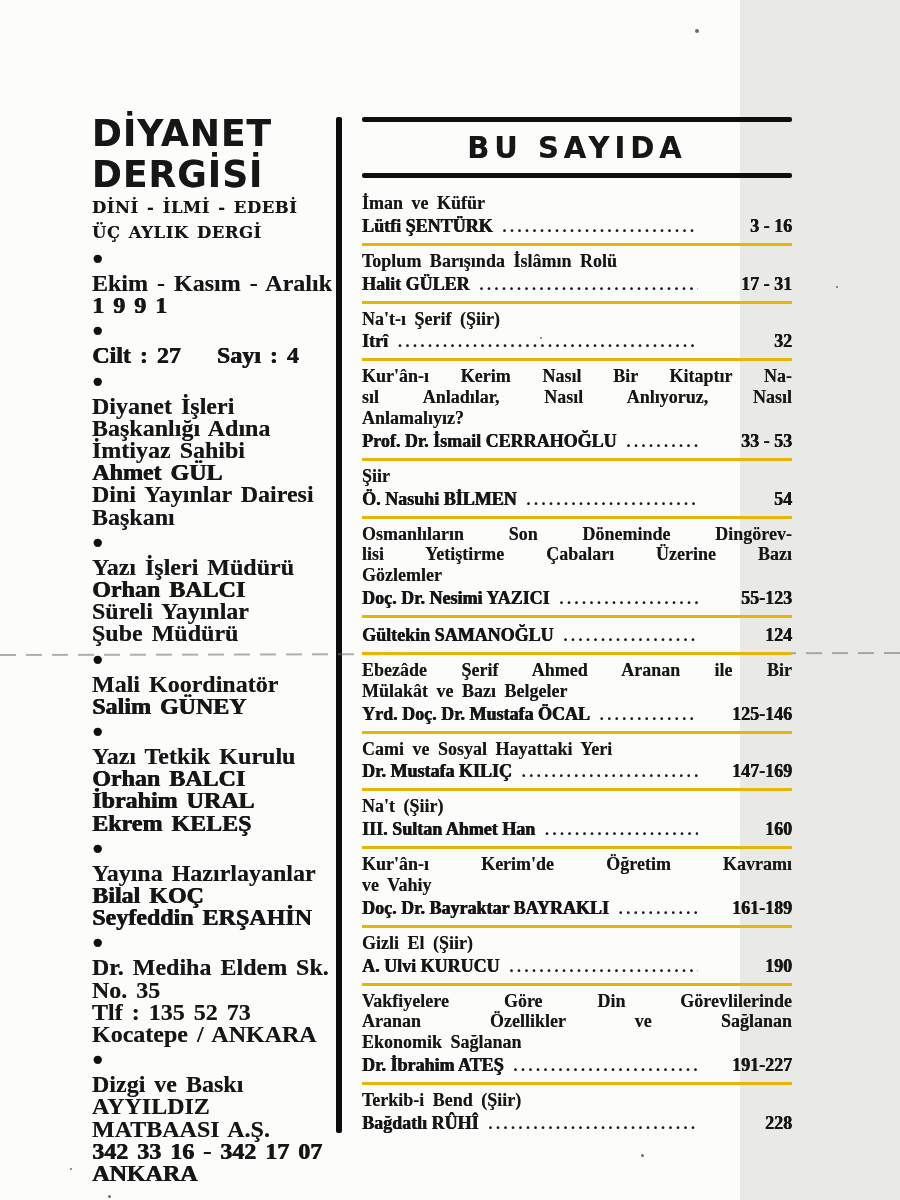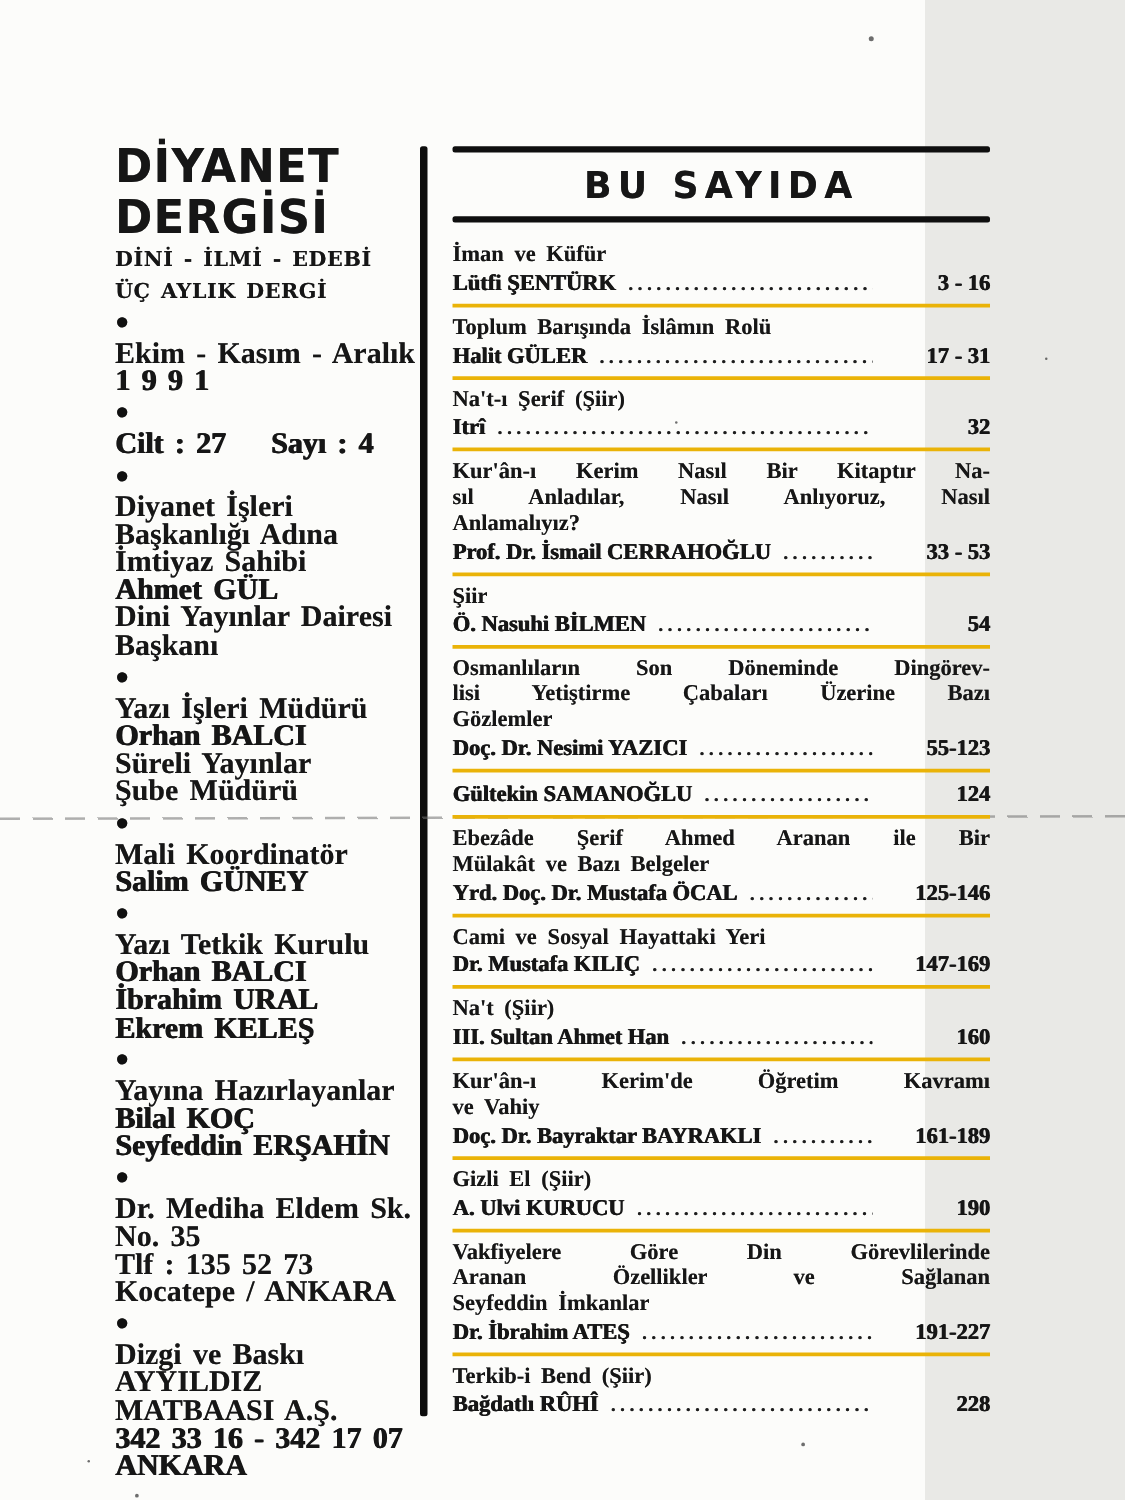--- a/index.html
+++ b/index.html
@@ -214,21 +214,21 @@
           <div class="t-line">Gizli El (Şiir)</div>
           <div class="a-row">
             <span class="a-name">A. Ulvi KURUCU</span>
             <span class="a-leader">................................................................................</span>
             <span class="a-pages">190</span>
           </div>
         </div>
         <div class="entry">
           <div class="t-line just">Vakfiyelere Göre Din Görevlilerinde</div>
           <div class="t-line just">Aranan Özellikler ve Sağlanan</div>
-          <div class="t-line">Seyfeddin İmkanlar</div>
+          <div class="t-line">Ekonomik Sağlanan</div>
           <div class="a-row">
             <span class="a-name">Dr. İbrahim ATEŞ</span>
             <span class="a-leader">................................................................................</span>
             <span class="a-pages">191-227</span>
           </div>
         </div>
         <div class="entry">
           <div class="t-line">Terkib-i Bend (Şiir)</div>
           <div class="a-row">
             <span class="a-name">Bağdatlı RÛHÎ</span>

